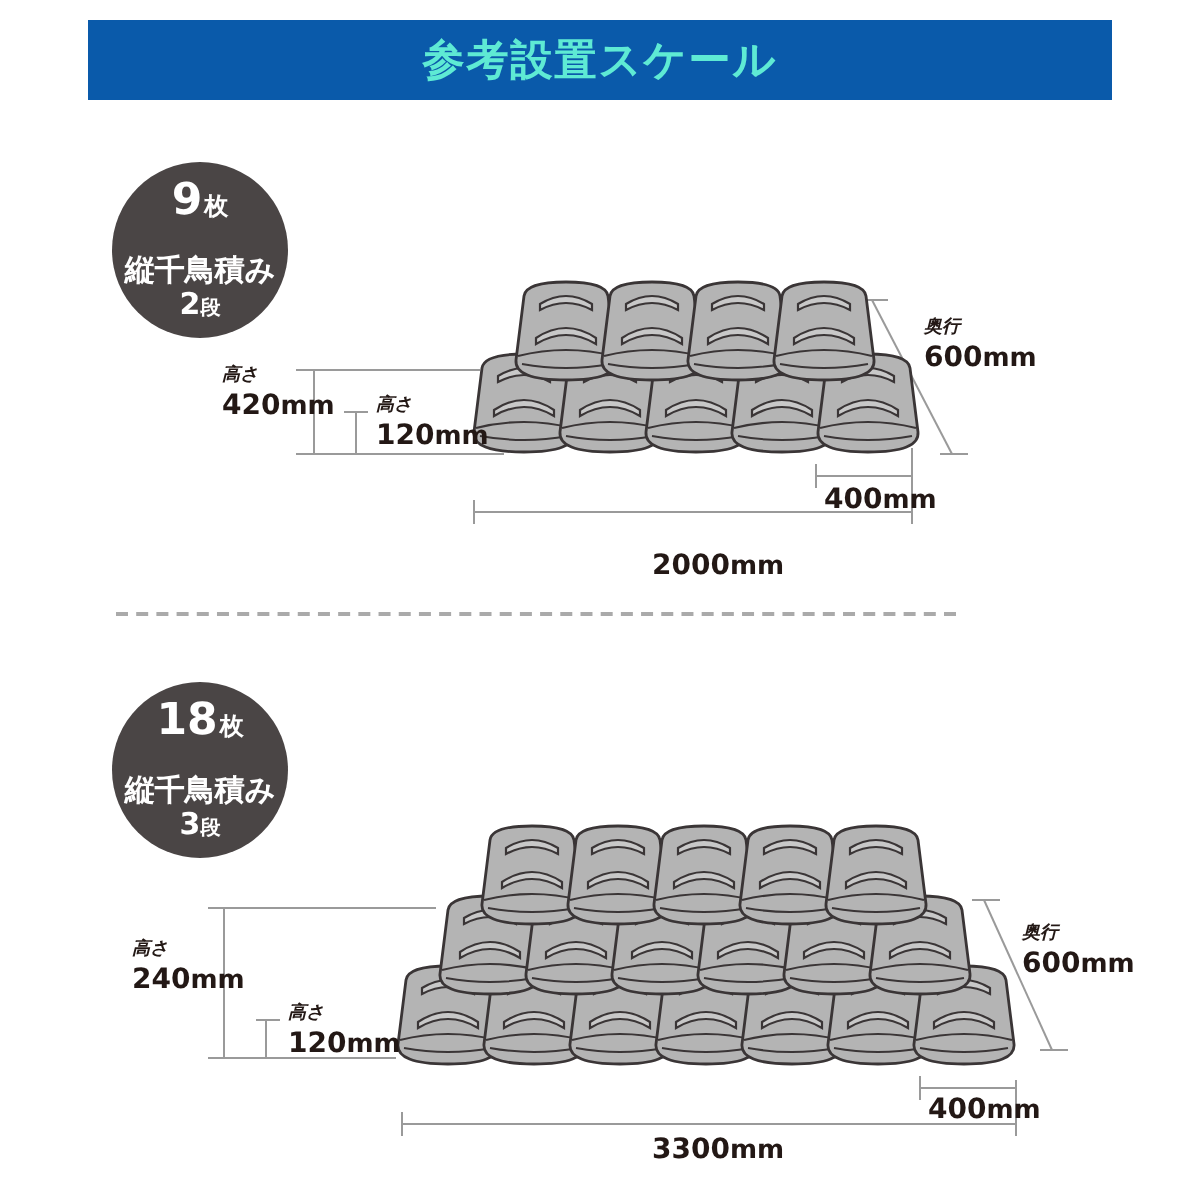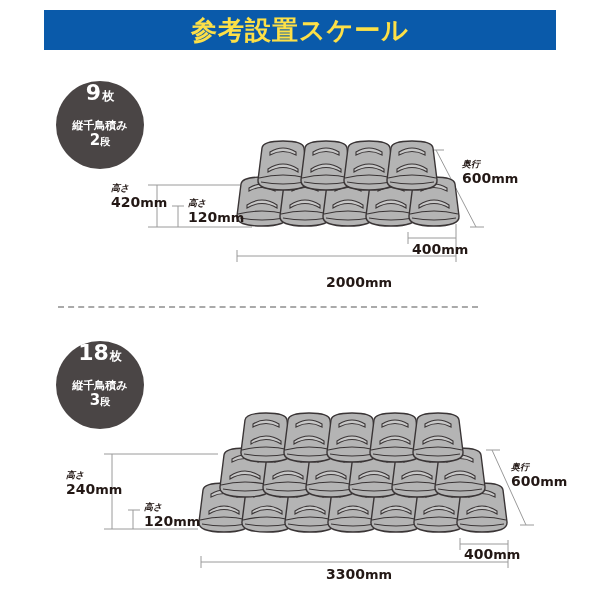--- a/index.html
+++ b/index.html
@@ -1,27 +1,27 @@
 <!DOCTYPE html>
 <html><head>
 <meta charset="utf-8">
 <style>
   html, body { margin: 0; padding: 0; background: #ffffff; }
   body { width: 600px; height: 600px; position: relative; overflow: hidden;
          font-family: "DejaVu Sans", "Liberation Sans", sans-serif; color: #231815; }
   .header { position: absolute; left: 44px; top: 10px; width: 512px; height: 40px;
             background: #0a5aaa; display: flex; align-items: center; justify-content: center; }
-  .header-title { color: #fde047; font-size: 26px; font-weight: bold; letter-spacing: 1px; }
+  .header-title { color: #5eead4; font-size: 21px; font-weight: bold; letter-spacing: 1px; }
 
   .badge { position: absolute; width: 88px; height: 88px; border-radius: 50%;
            background: #4a4545; color: #fff; display: flex; flex-direction: column;
-           align-items: center; justify-content: flex-start; line-height: 1.05; }
+           align-items: center; justify-content: center; line-height: 1.05; }
   .badge .count { font-size: 22px; font-weight: bold; }
   .badge .count small { font-size: 12px; font-weight: bold; margin-left: 1px; }
-  .badge .method { font-size: 11px; font-weight: bold; margin-top: 16px; }
+  .badge .method { font-size: 15px; font-weight: bold; margin-top: 16px; }
   .badge .tiers { font-size: 15px; font-weight: bold; margin-top: 1px; }
   .badge .tiers small { font-size: 10px; }
 
   .label { position: absolute; font-weight: bold; line-height: 1.15; }
   .label .cap { font-size: 9px; display: block; font-style: italic; }
   .label .val { font-size: 14px; }
   .label .unit { font-size: 13px; }
 
   .divider { position: absolute; left: 58px; top: 306px; width: 420px; height: 0;
              border-top: 2px dashed #aaaaaa; }

